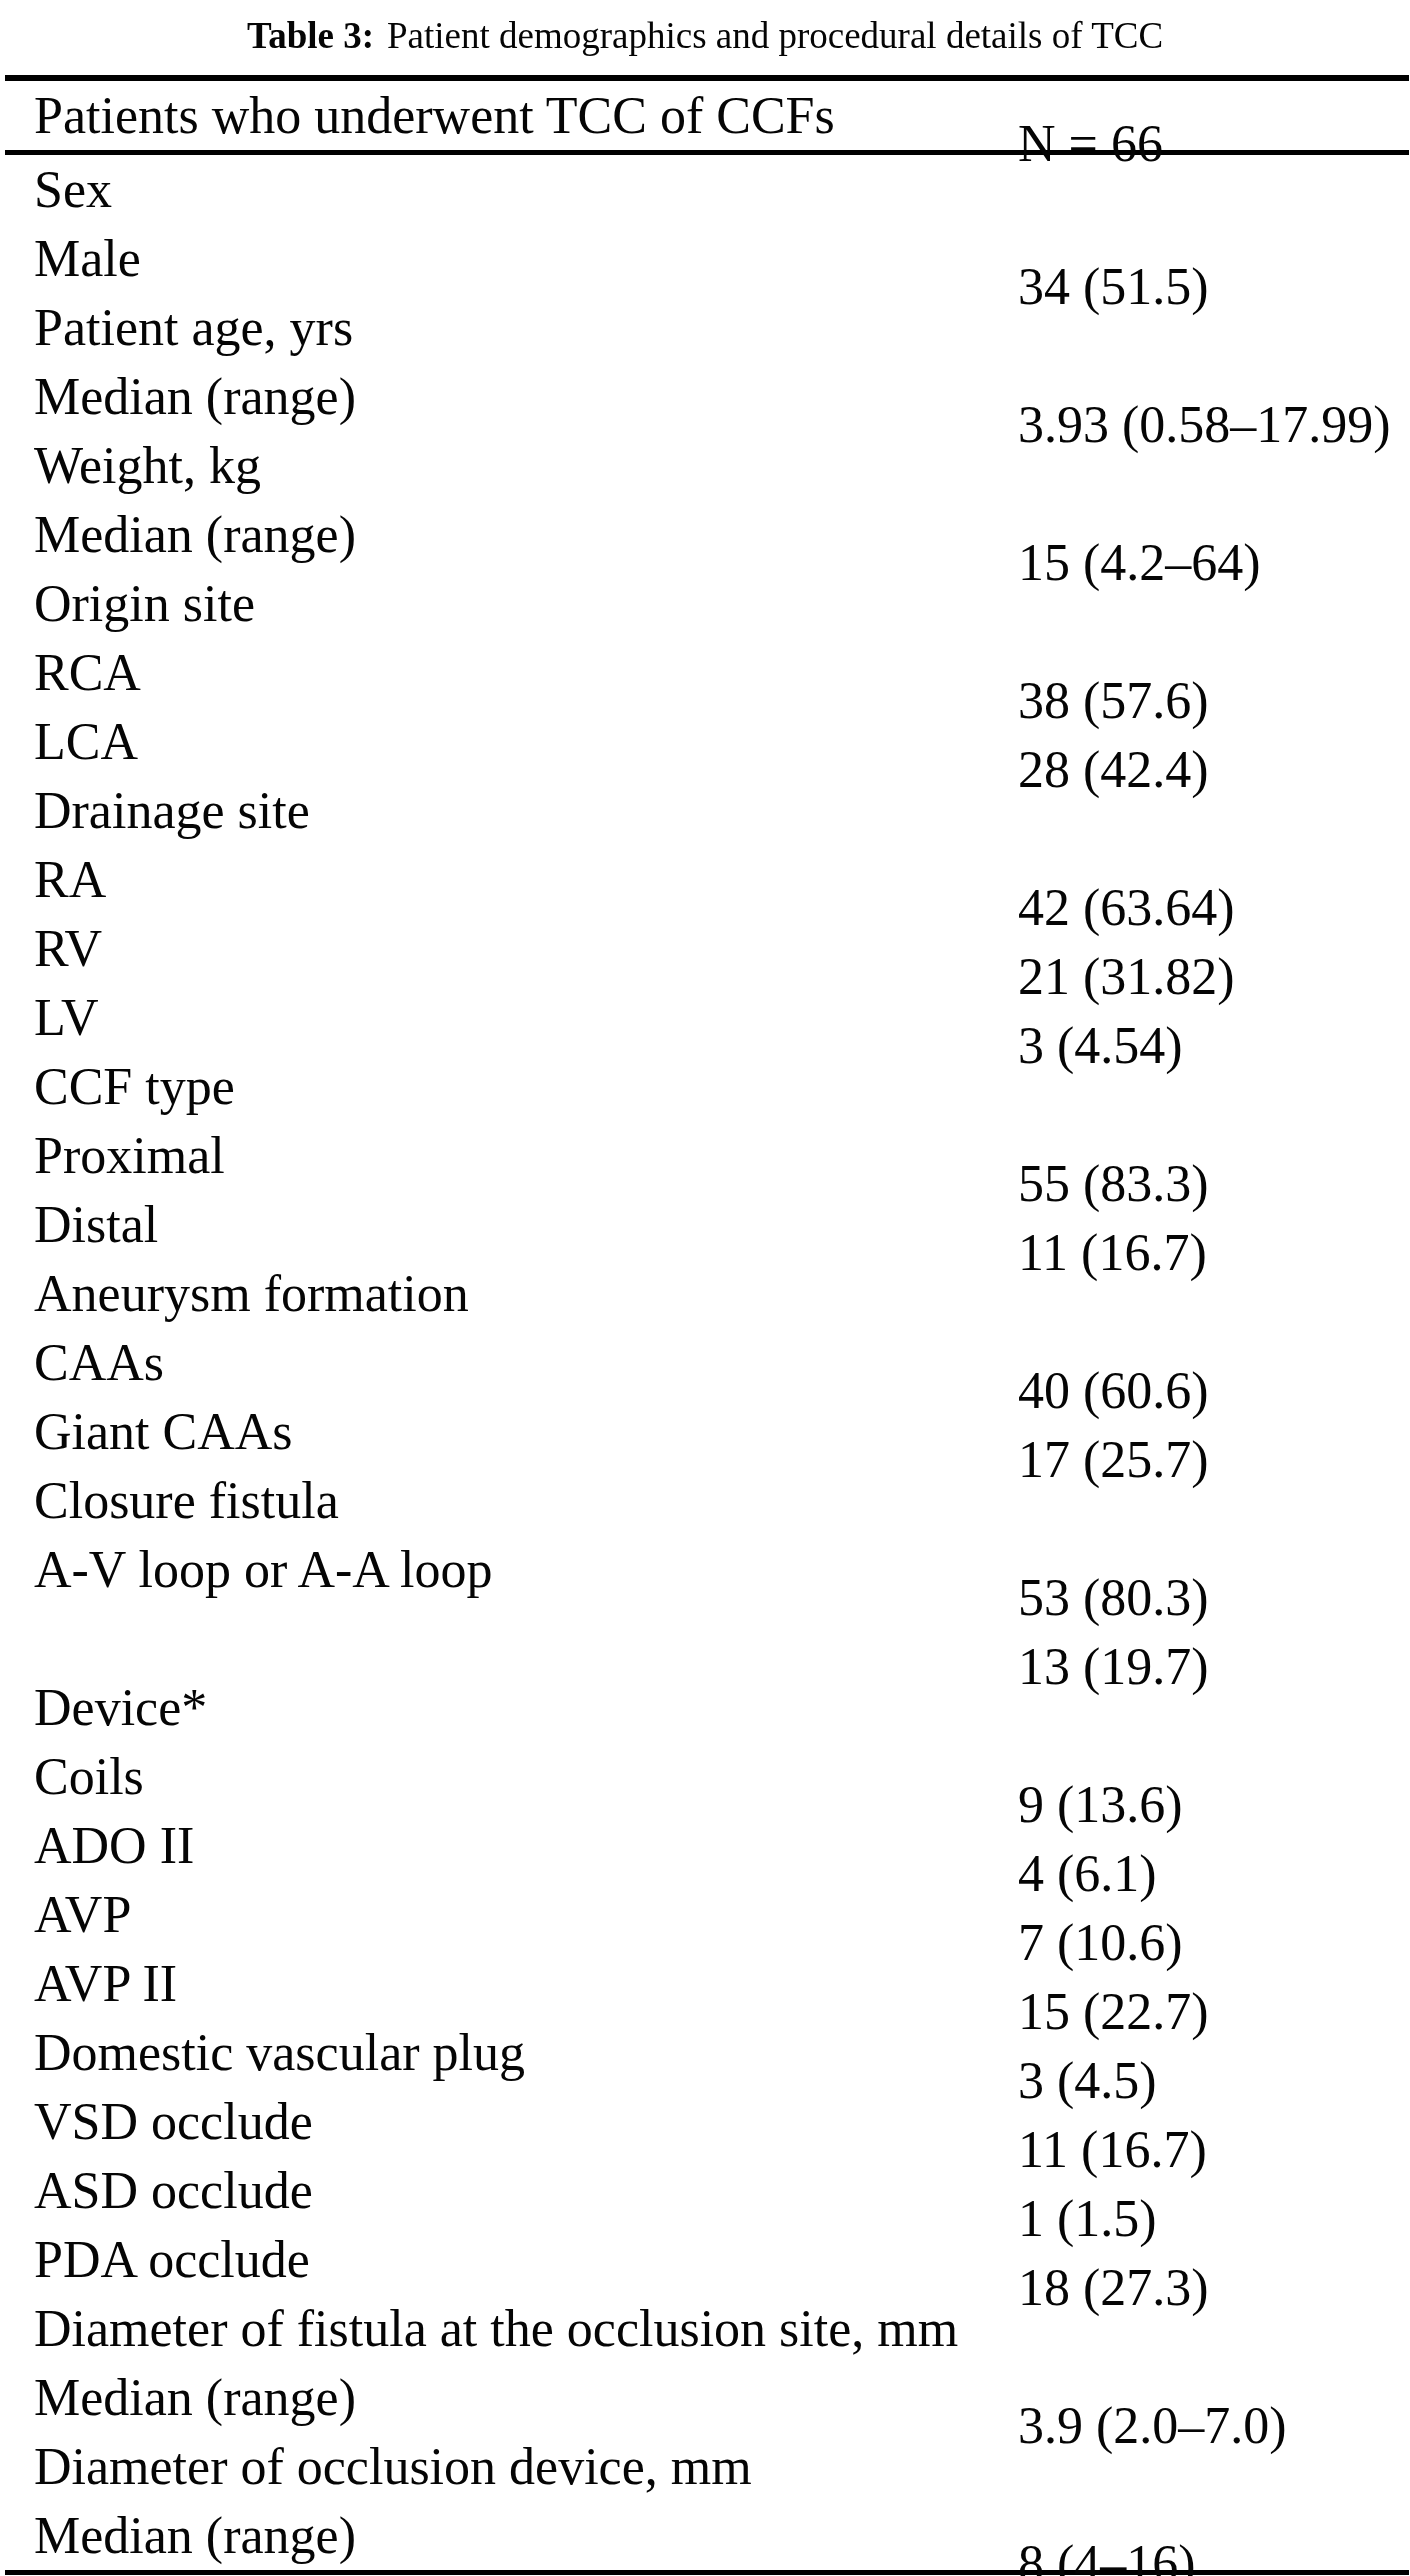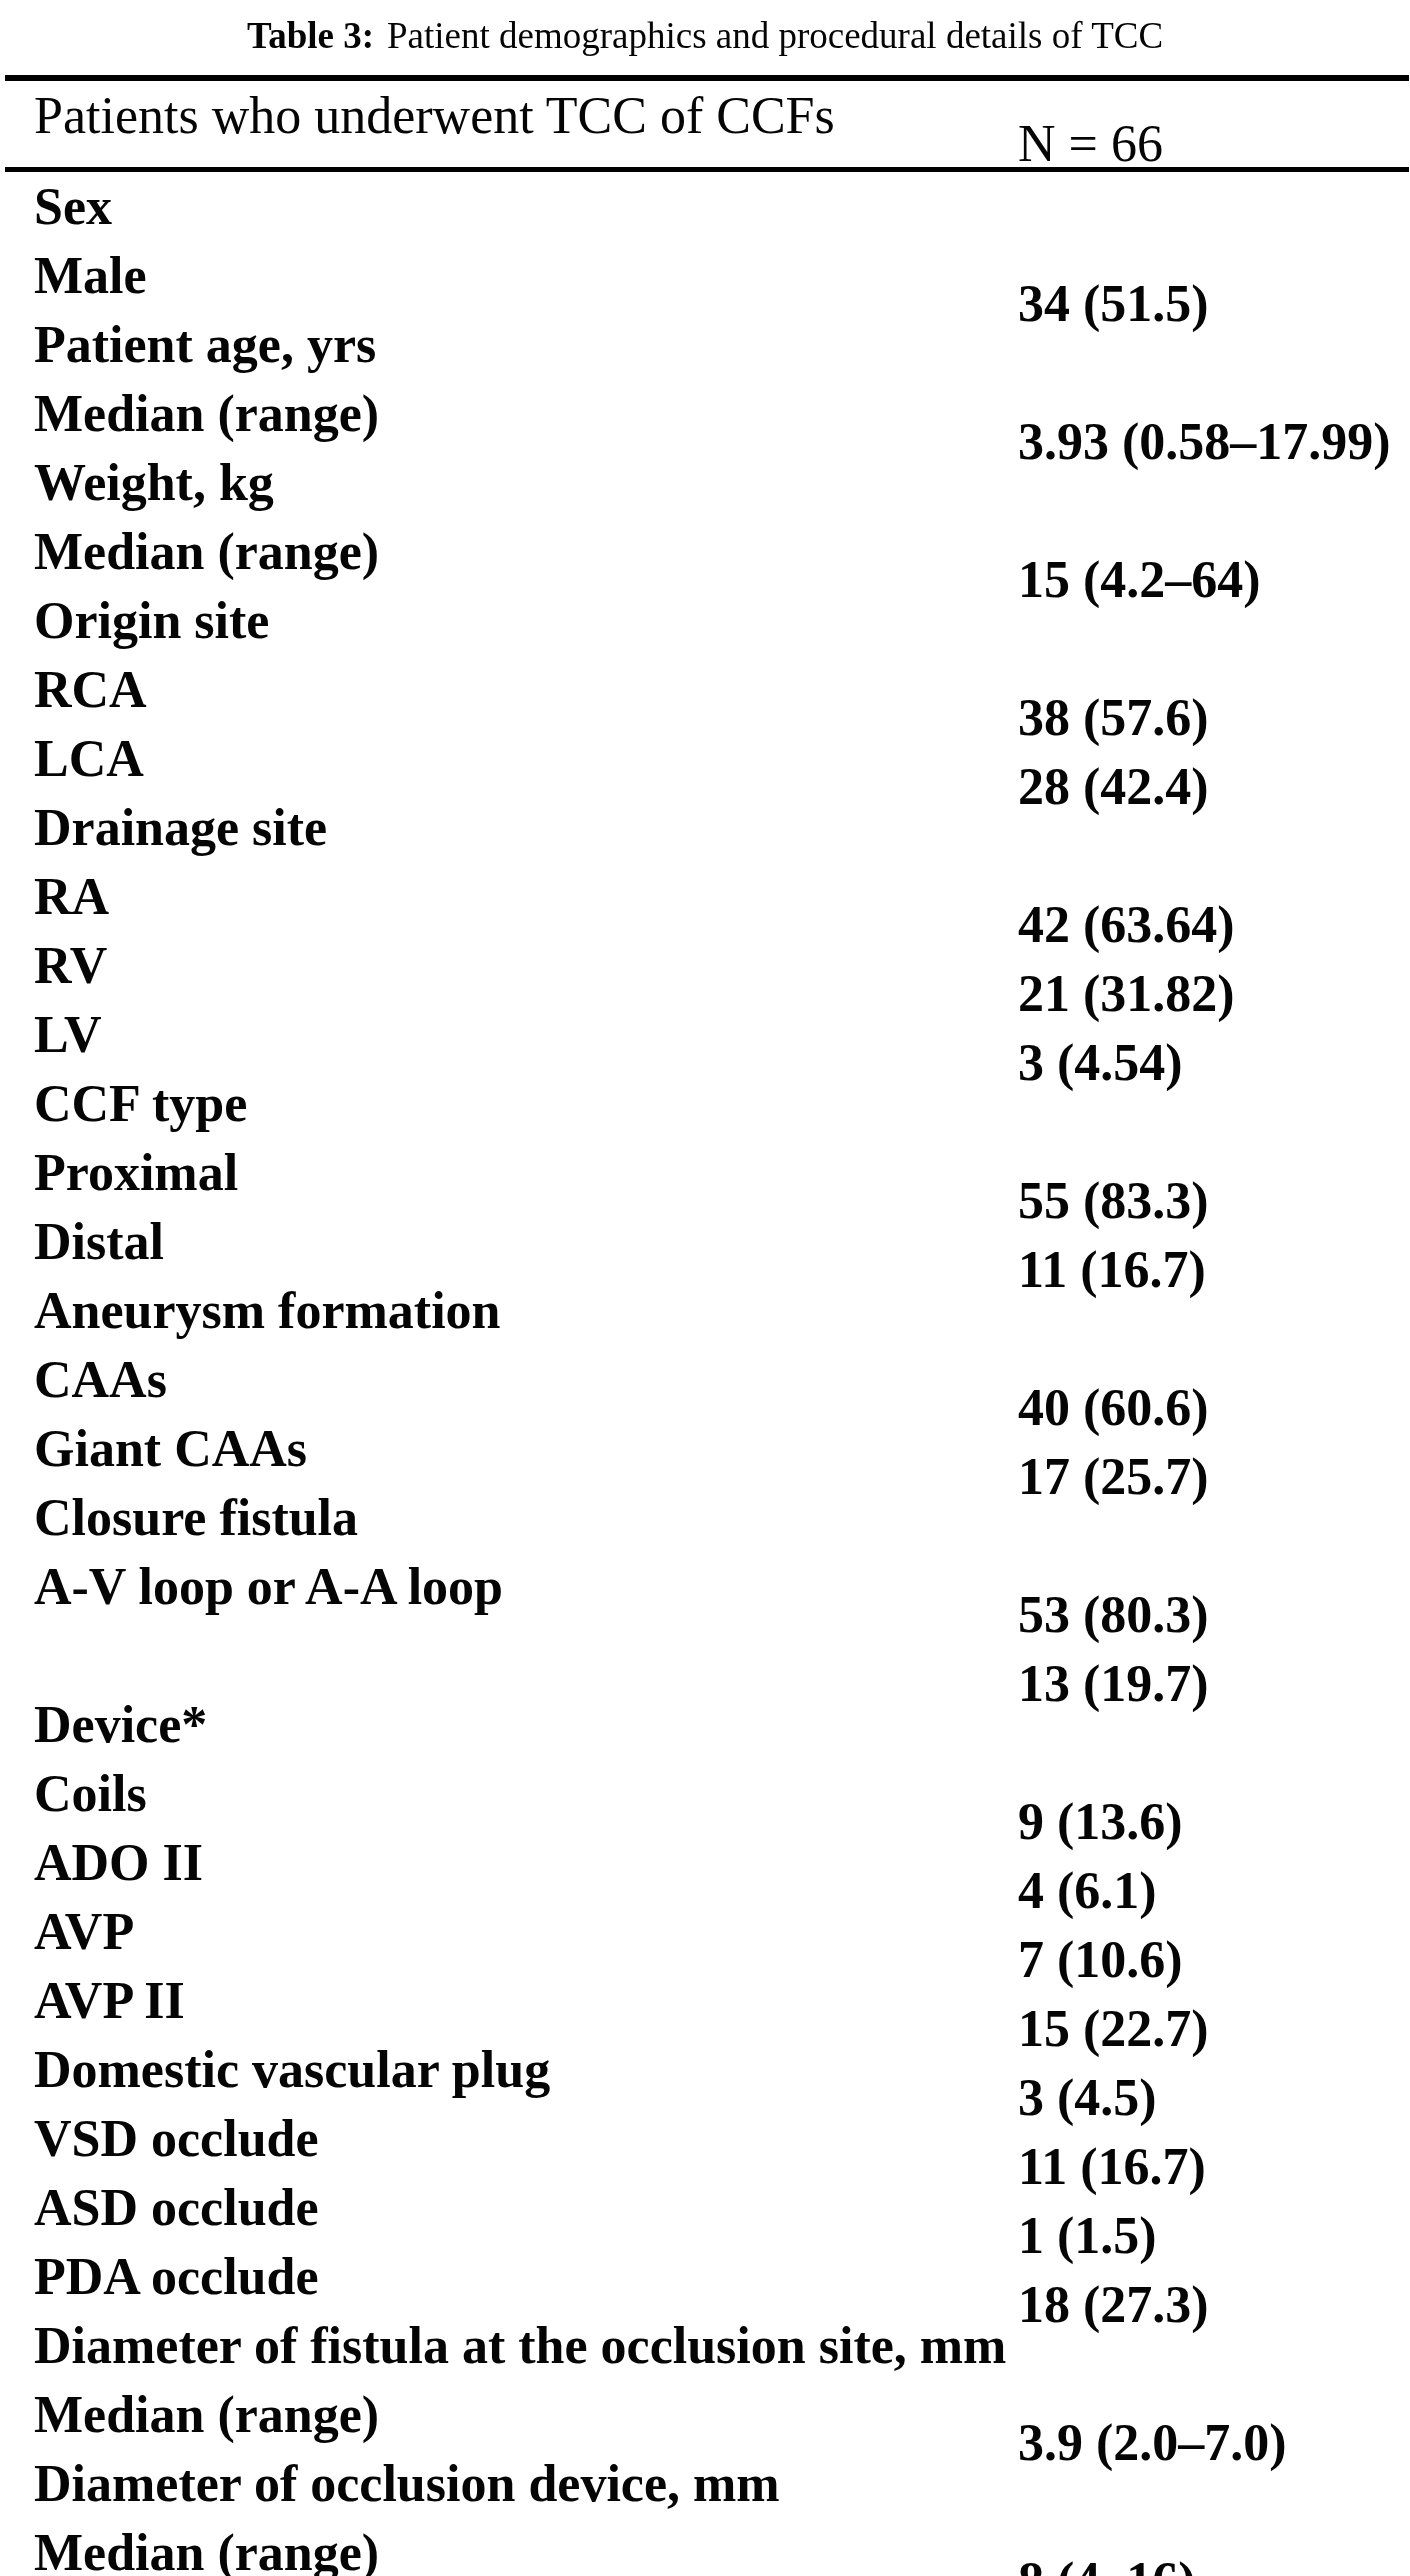--- a/index.html
+++ b/index.html
@@ -32,27 +32,26 @@
     margin-left: 5.2px;
     margin-right: 1.5px;
   }
   .rule-top { margin-top: 8.2px; }
   .row {
     position: relative;
     font-size: 52px;
     white-space: nowrap;
   }
   .header-row {
-    height: 86px;
+    height: 69px;
     line-height: 69px;
   }
   .body-row {
     height: 69px;
     line-height: 69px;
-    font-weight: bold;
   }
   .row .label {
     position: absolute;
     left: 34px;
   }
   .row .value {
     position: absolute;
     left: 1018px;
     margin-top: 28px;
   }

